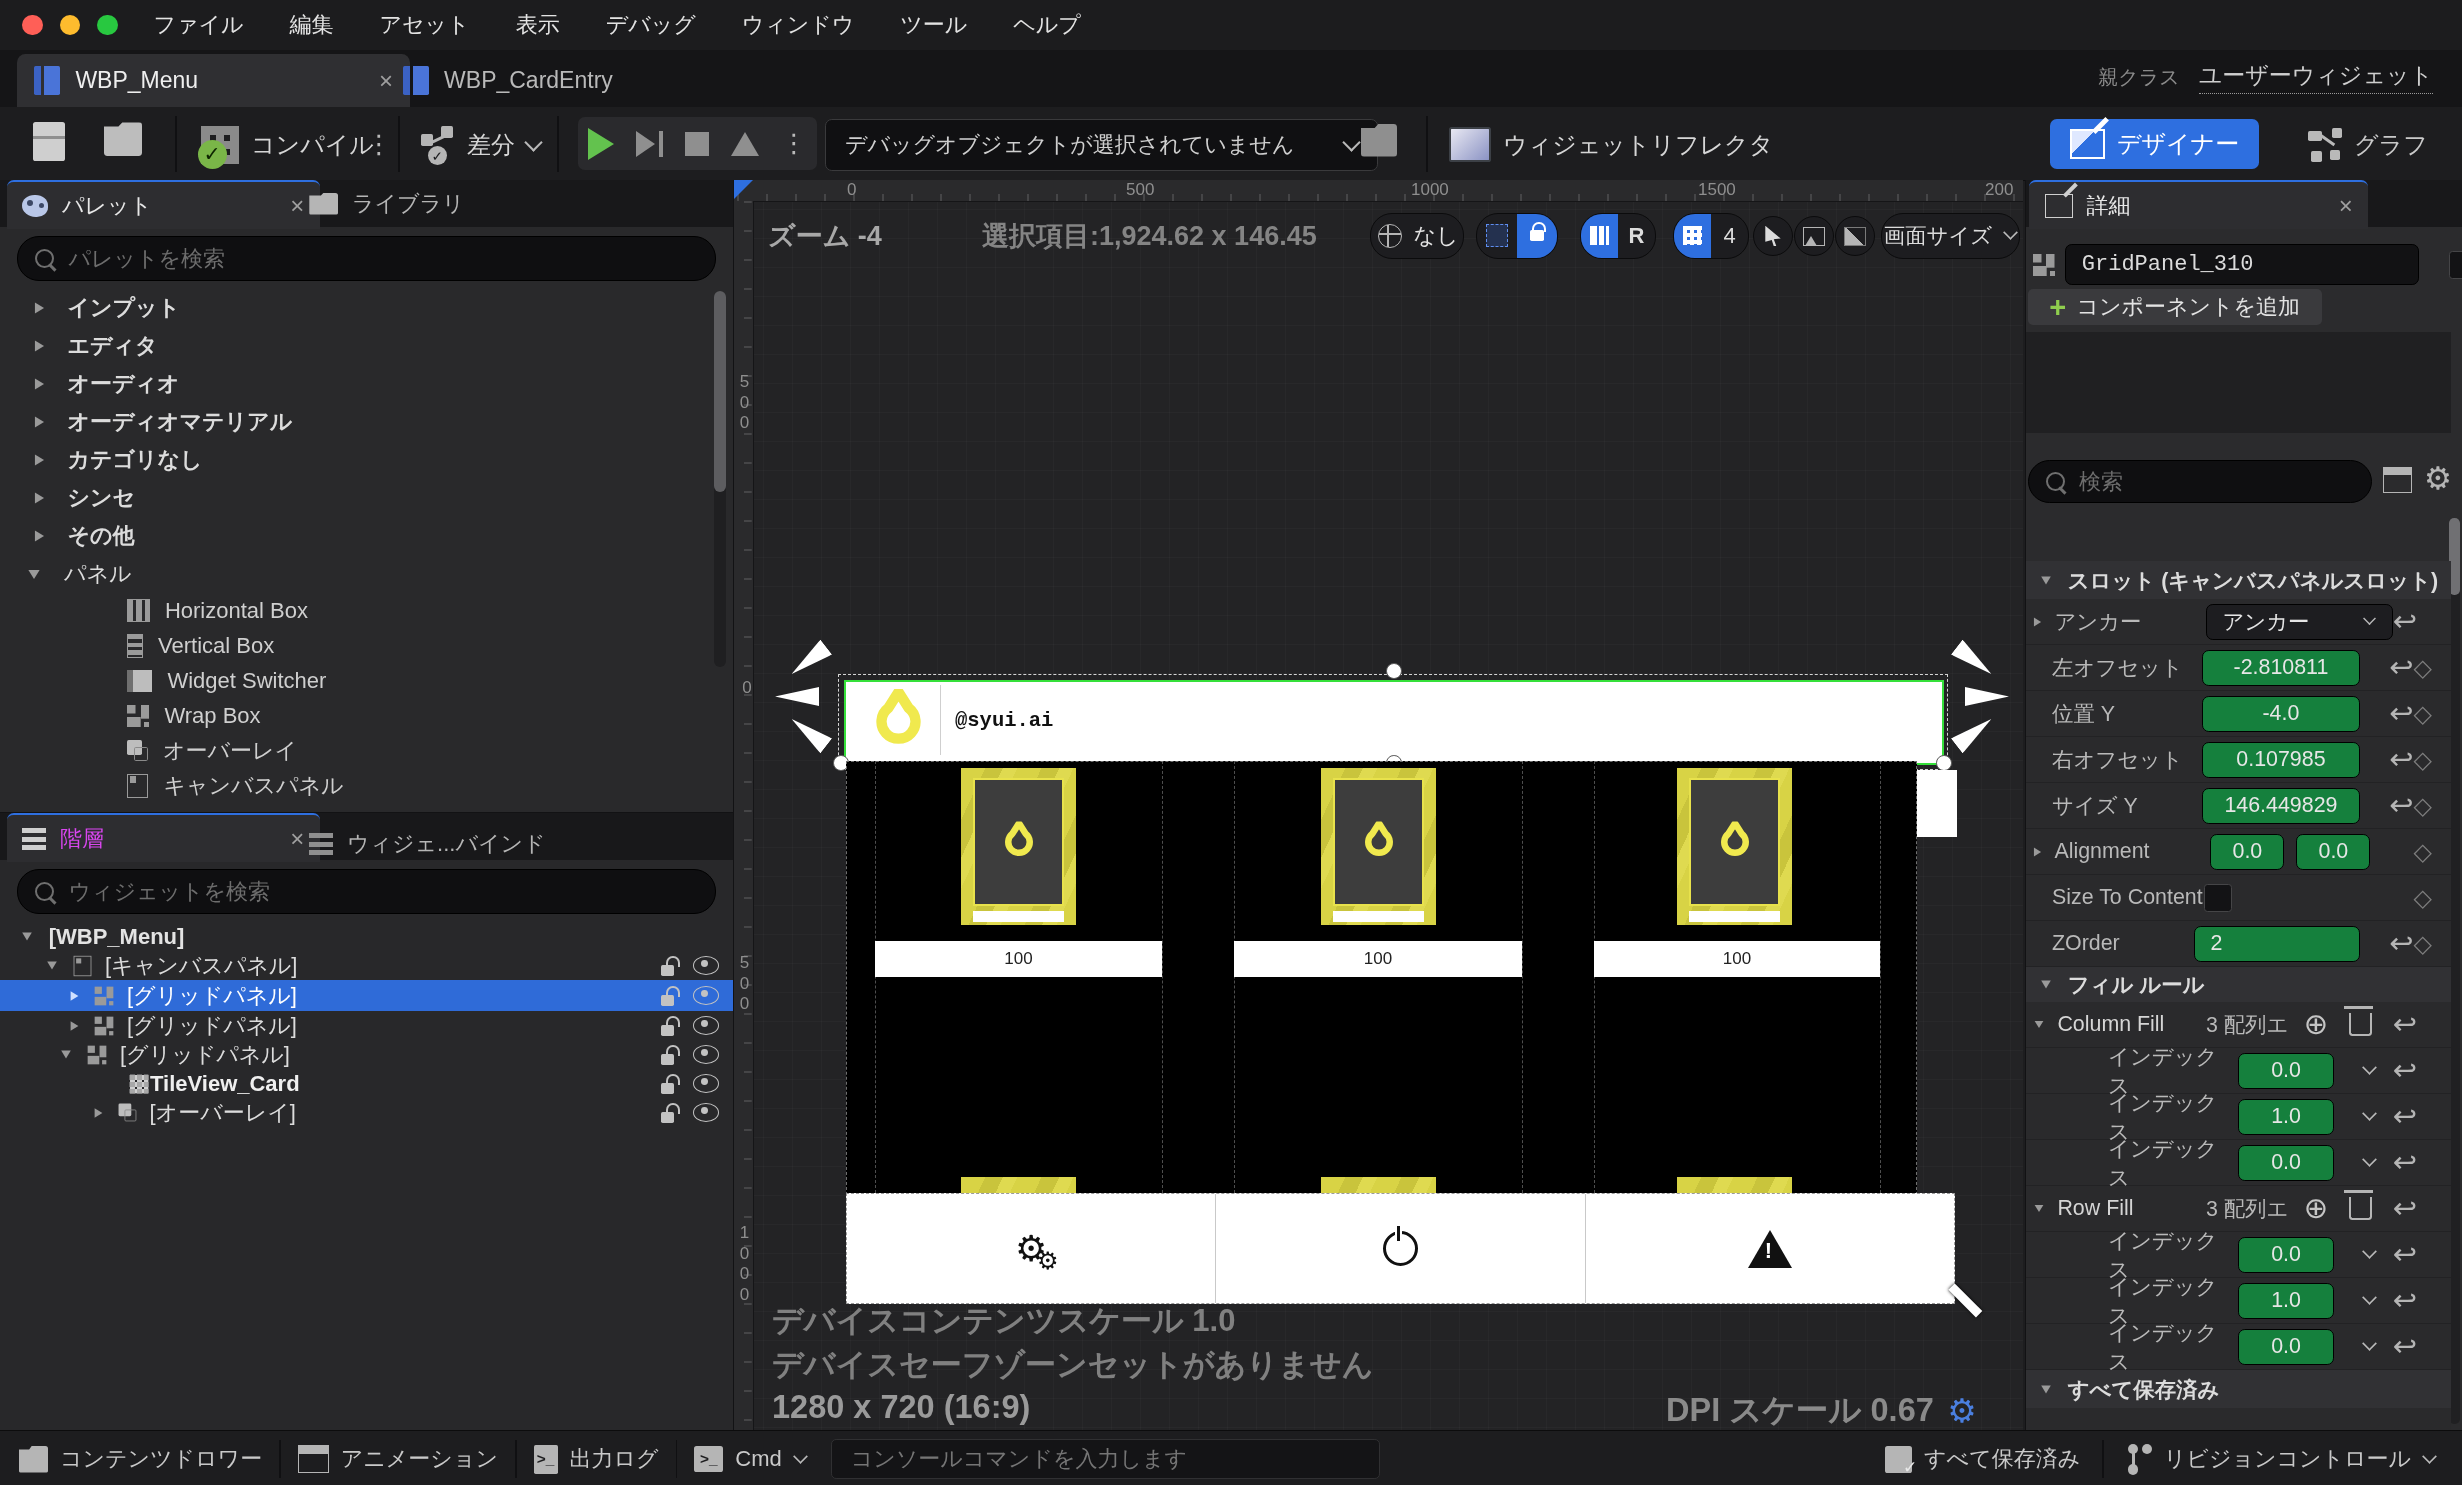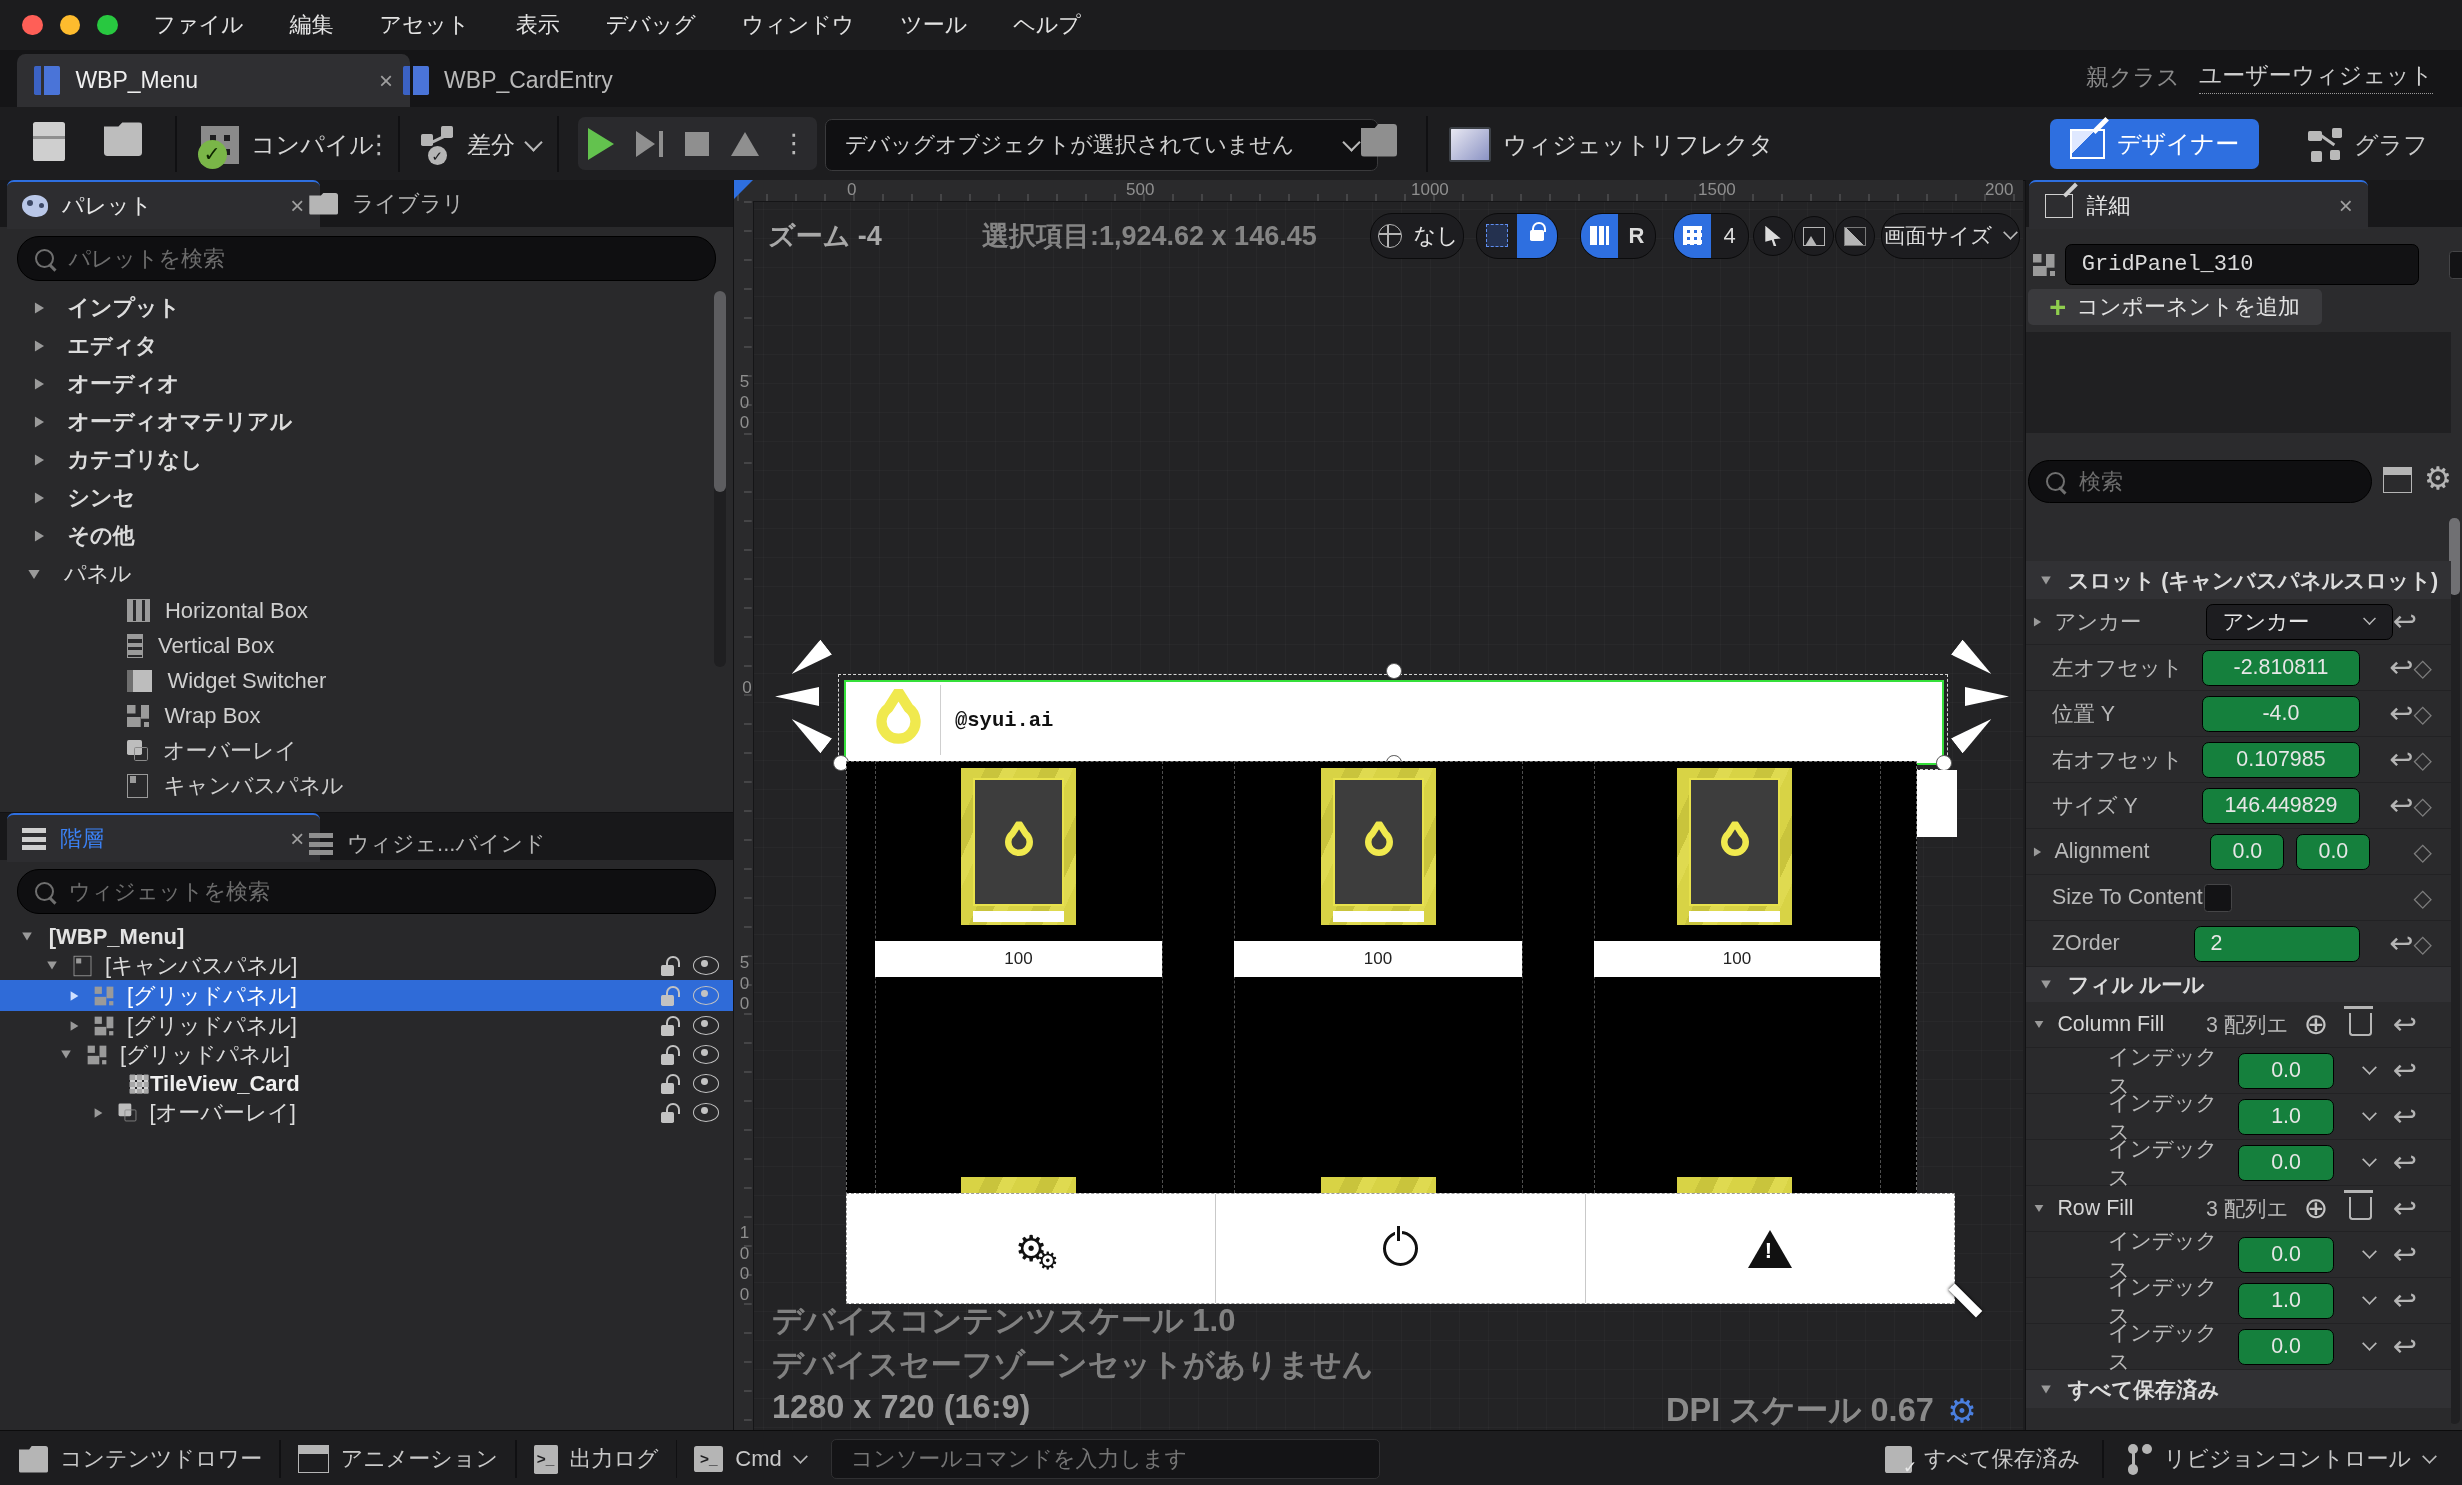--- a/index.html
+++ b/index.html
@@ -101,21 +101,21 @@
     <div class="abs row doc-tab-active" style="left:17px;top:4.3px;width:359px;height:53px;padding:0 17px;gap:15.4px;">
       <span class="mi" style="width:26px;height:29px;background:linear-gradient(90deg,#3b62c4 0 6.8px,transparent 6.8px 10.3px,#4a74d8 10.3px 26px);border-radius:1.7px;"></span>
       <span style="color:#efefef;font-size:23px;">WBP_Menu</span>
       <span class="closex" style="margin-left:auto;">×</span>
     </div>
     <div class="abs row" style="left:389px;top:4.3px;width:265px;height:53px;padding:0 13.7px;gap:15.4px;">
       <span class="mi" style="width:26px;height:29px;background:linear-gradient(90deg,#3b62c4 0 6.8px,transparent 6.8px 10.3px,#4a74d8 10.3px 26px);border-radius:1.7px;"></span>
       <span style="color:#b9b9b9;font-size:23px;">WBP_CardEntry</span>
     </div>
     <div class="abs row" style="right:29px;top:10.3px;gap:19px;">
-      <span class="dim" style="font-size:23px;">親クラス</span>
+      <span class="dim" style="font-size:20px;">親クラス</span>
       <span style="font-size:23px;color:#cfcfcf;border-bottom:1.7px dotted #9a9a9a;padding-bottom:1.7px;">ユーザーウィジェット</span>
     </div>
   </div>
 
   <div class="abs" style="left:0;top:107px;width:2462px;height:73px;background:#1d1d1f;border-bottom:1.7px solid #0e0e0f;">
     <div class="abs" style="left:32.5px;top:15.4px;">
       <span class="mi" style="width:32.5px;height:39px;background:linear-gradient(#cfcfcf 0 13.7px,#8f8f8f 13.7px 17px,#cfcfcf 17px);border-radius:2.6px;display:inline-block;"></span>
     </div>
     <div class="abs" style="left:104px;top:15.4px;">
       <span class="mi" style="width:38px;height:34px;background:#bdbdbd;border-radius:3.4px;clip-path:polygon(0 12%,38% 12%,48% 0,100% 0,100% 100%,0 100%);display:inline-block;"></span>
@@ -259,21 +259,21 @@
     </div>
     <div class="abs" style="right:6.8px;top:111px;width:12px;height:376px;background:#1f1f21;border-radius:6px;">
       <div style="width:12px;height:201px;background:#5d5d60;border-radius:6px;"></div>
     </div>
   </div>
 
   <div class="abs" style="left:0;top:812px;width:733px;height:617px;background:#28282a;border-right:1.7px solid #121214;border-top:1.7px solid #121214;">
     <div class="abs" style="left:0;top:0;width:733px;height:47px;background:#18181a;"></div>
     <div class="abs row panel-tab-active" style="left:6.8px;top:0;width:282px;height:47px;padding:0 15.4px;gap:13.7px;">
       <span class="mi" style="width:24px;height:22px;background:repeating-linear-gradient(#cfcfcf 0 5.1px,transparent 5.1px 8.5px);"></span>
-      <span style="color:#3b82f6;text-align:right;">階層</span>
+      <span style="color:#d946ef;text-align:right;">階層</span>
       <span class="closex" style="margin-left:auto;">×</span>
     </div>
     <div class="abs row" style="left:299px;top:0;width:256px;height:62px;gap:13.7px;padding:0 10.3px;">
       <span class="mi" style="width:24px;height:22px;background:repeating-linear-gradient(#8f8f8f 0 5.1px,transparent 5.1px 8.5px);"></span>
       <span style="color:#b5b5b5;">ウィジェ...バインド</span>
     </div>
     <div class="abs pill-input" style="left:17px;top:56px;width:663px;height:43px;">
       <span class="mag"></span>
       <input placeholder="ウィジェットを検索" style="">
     </div>

